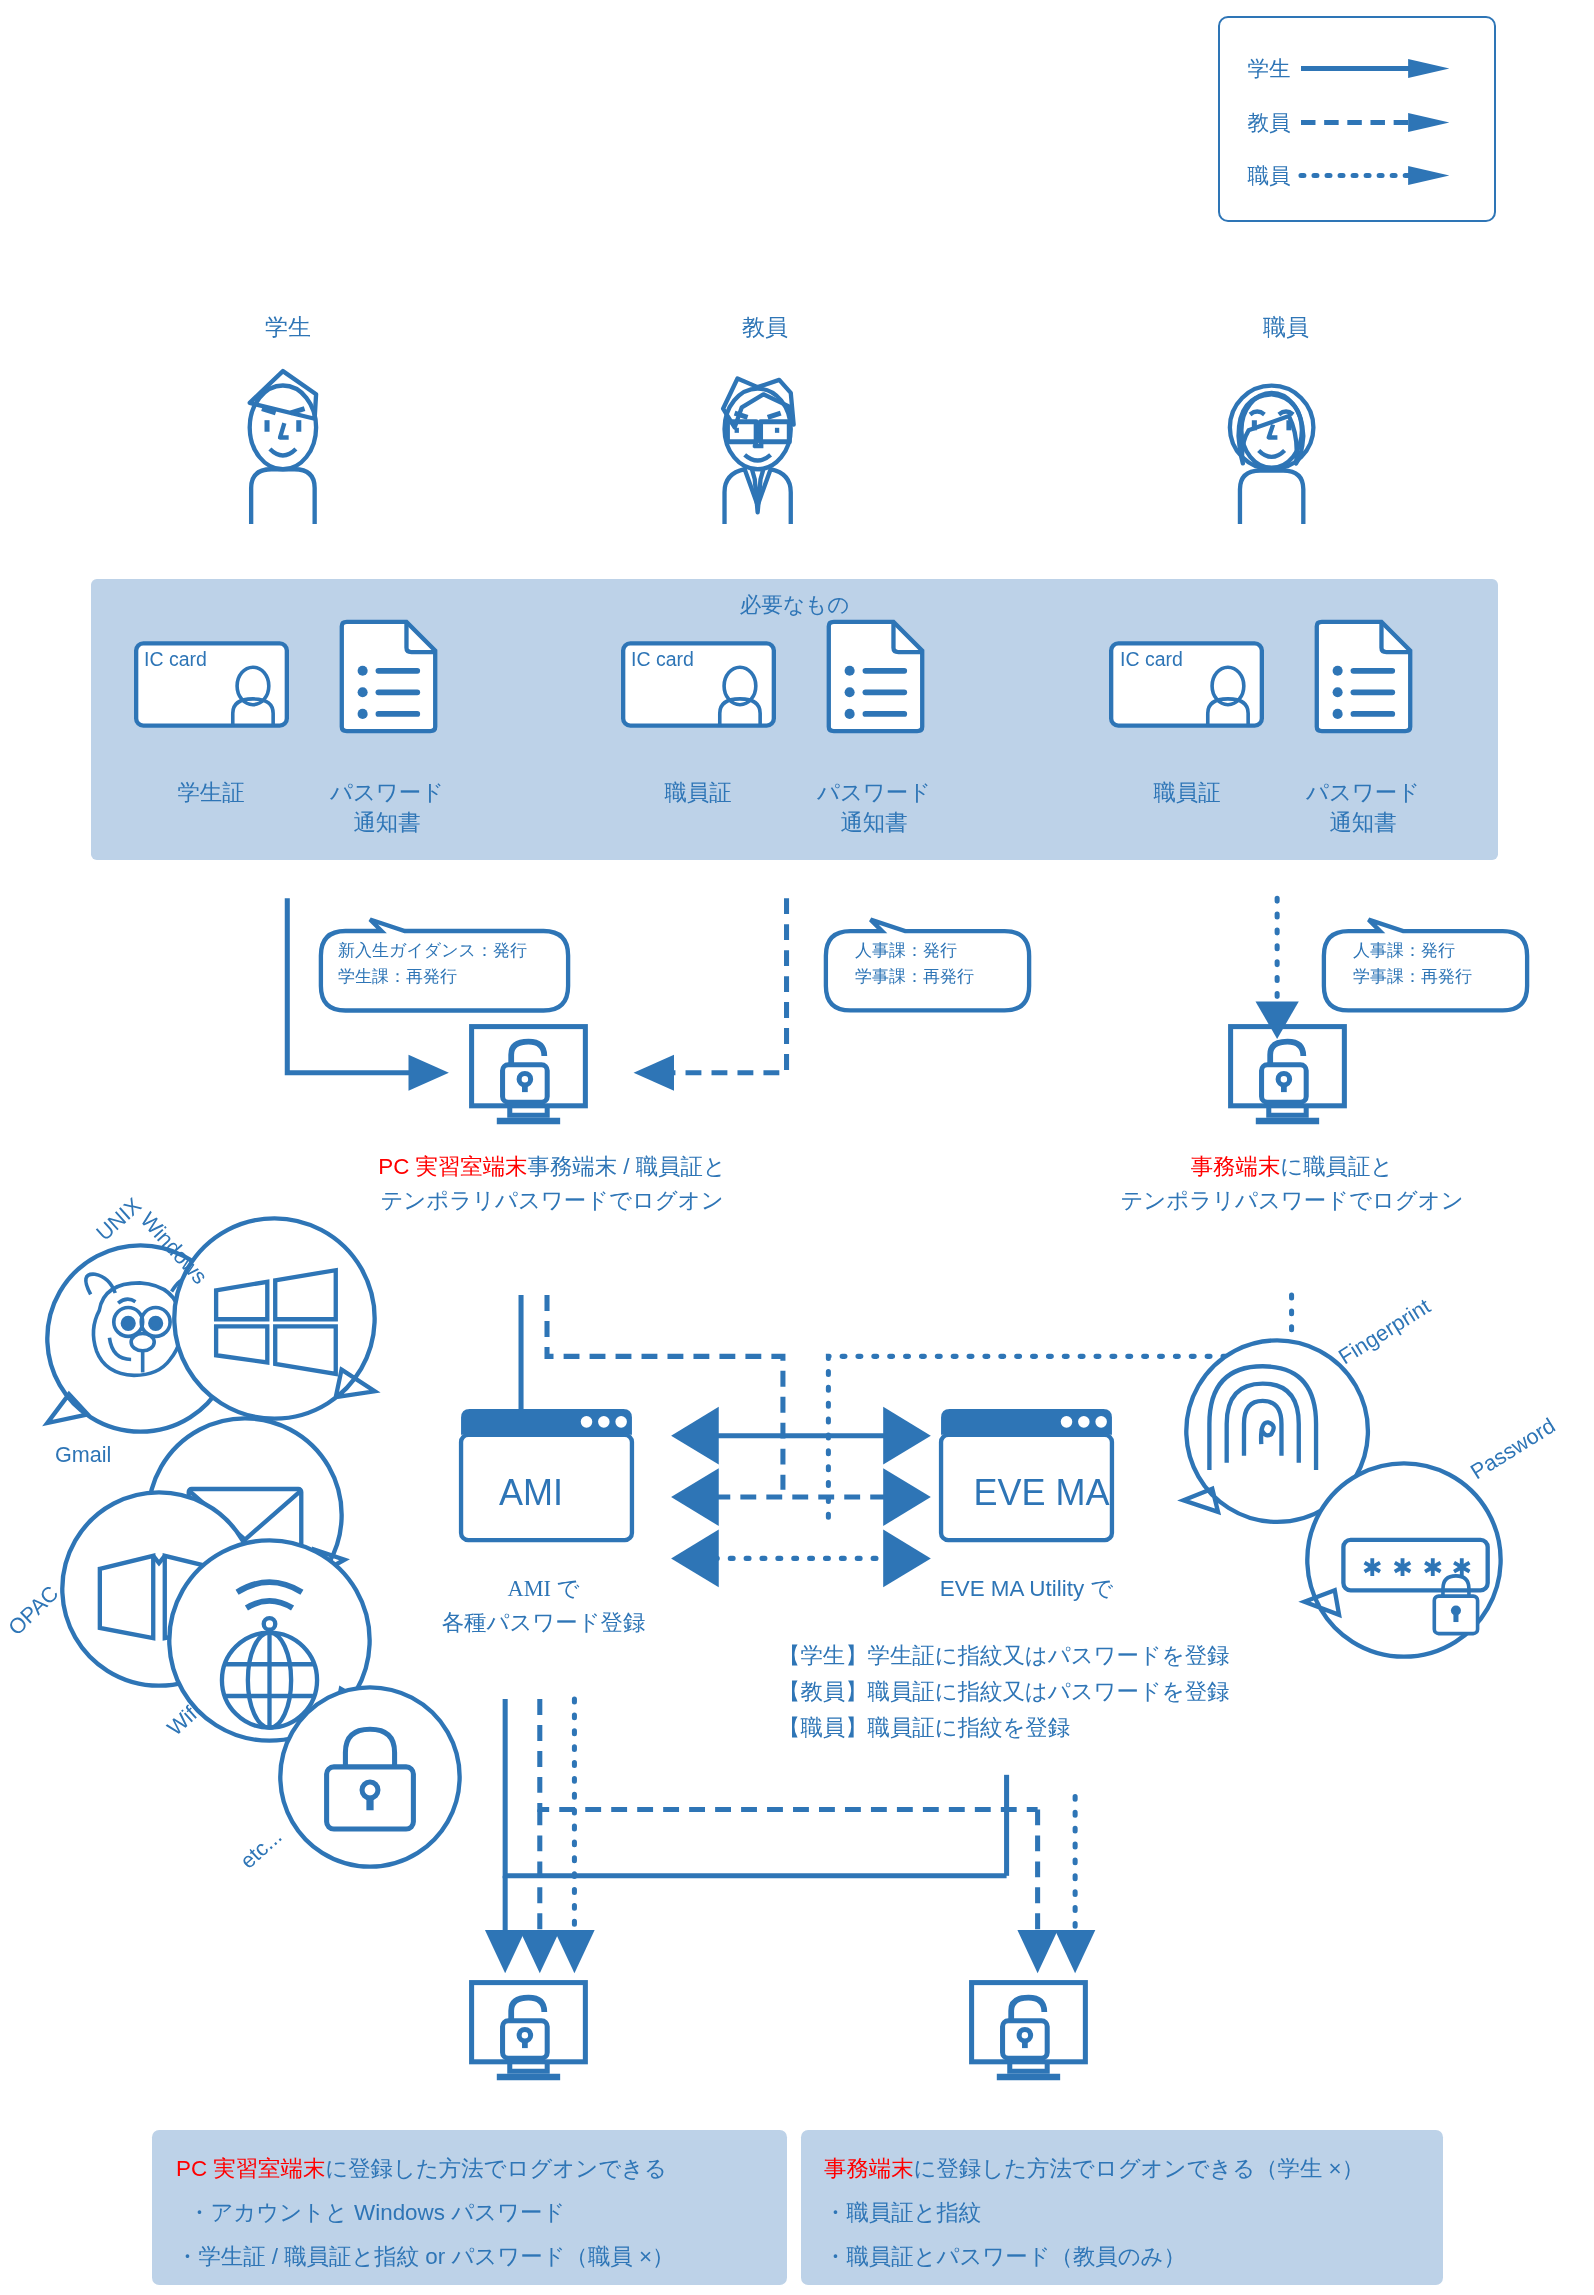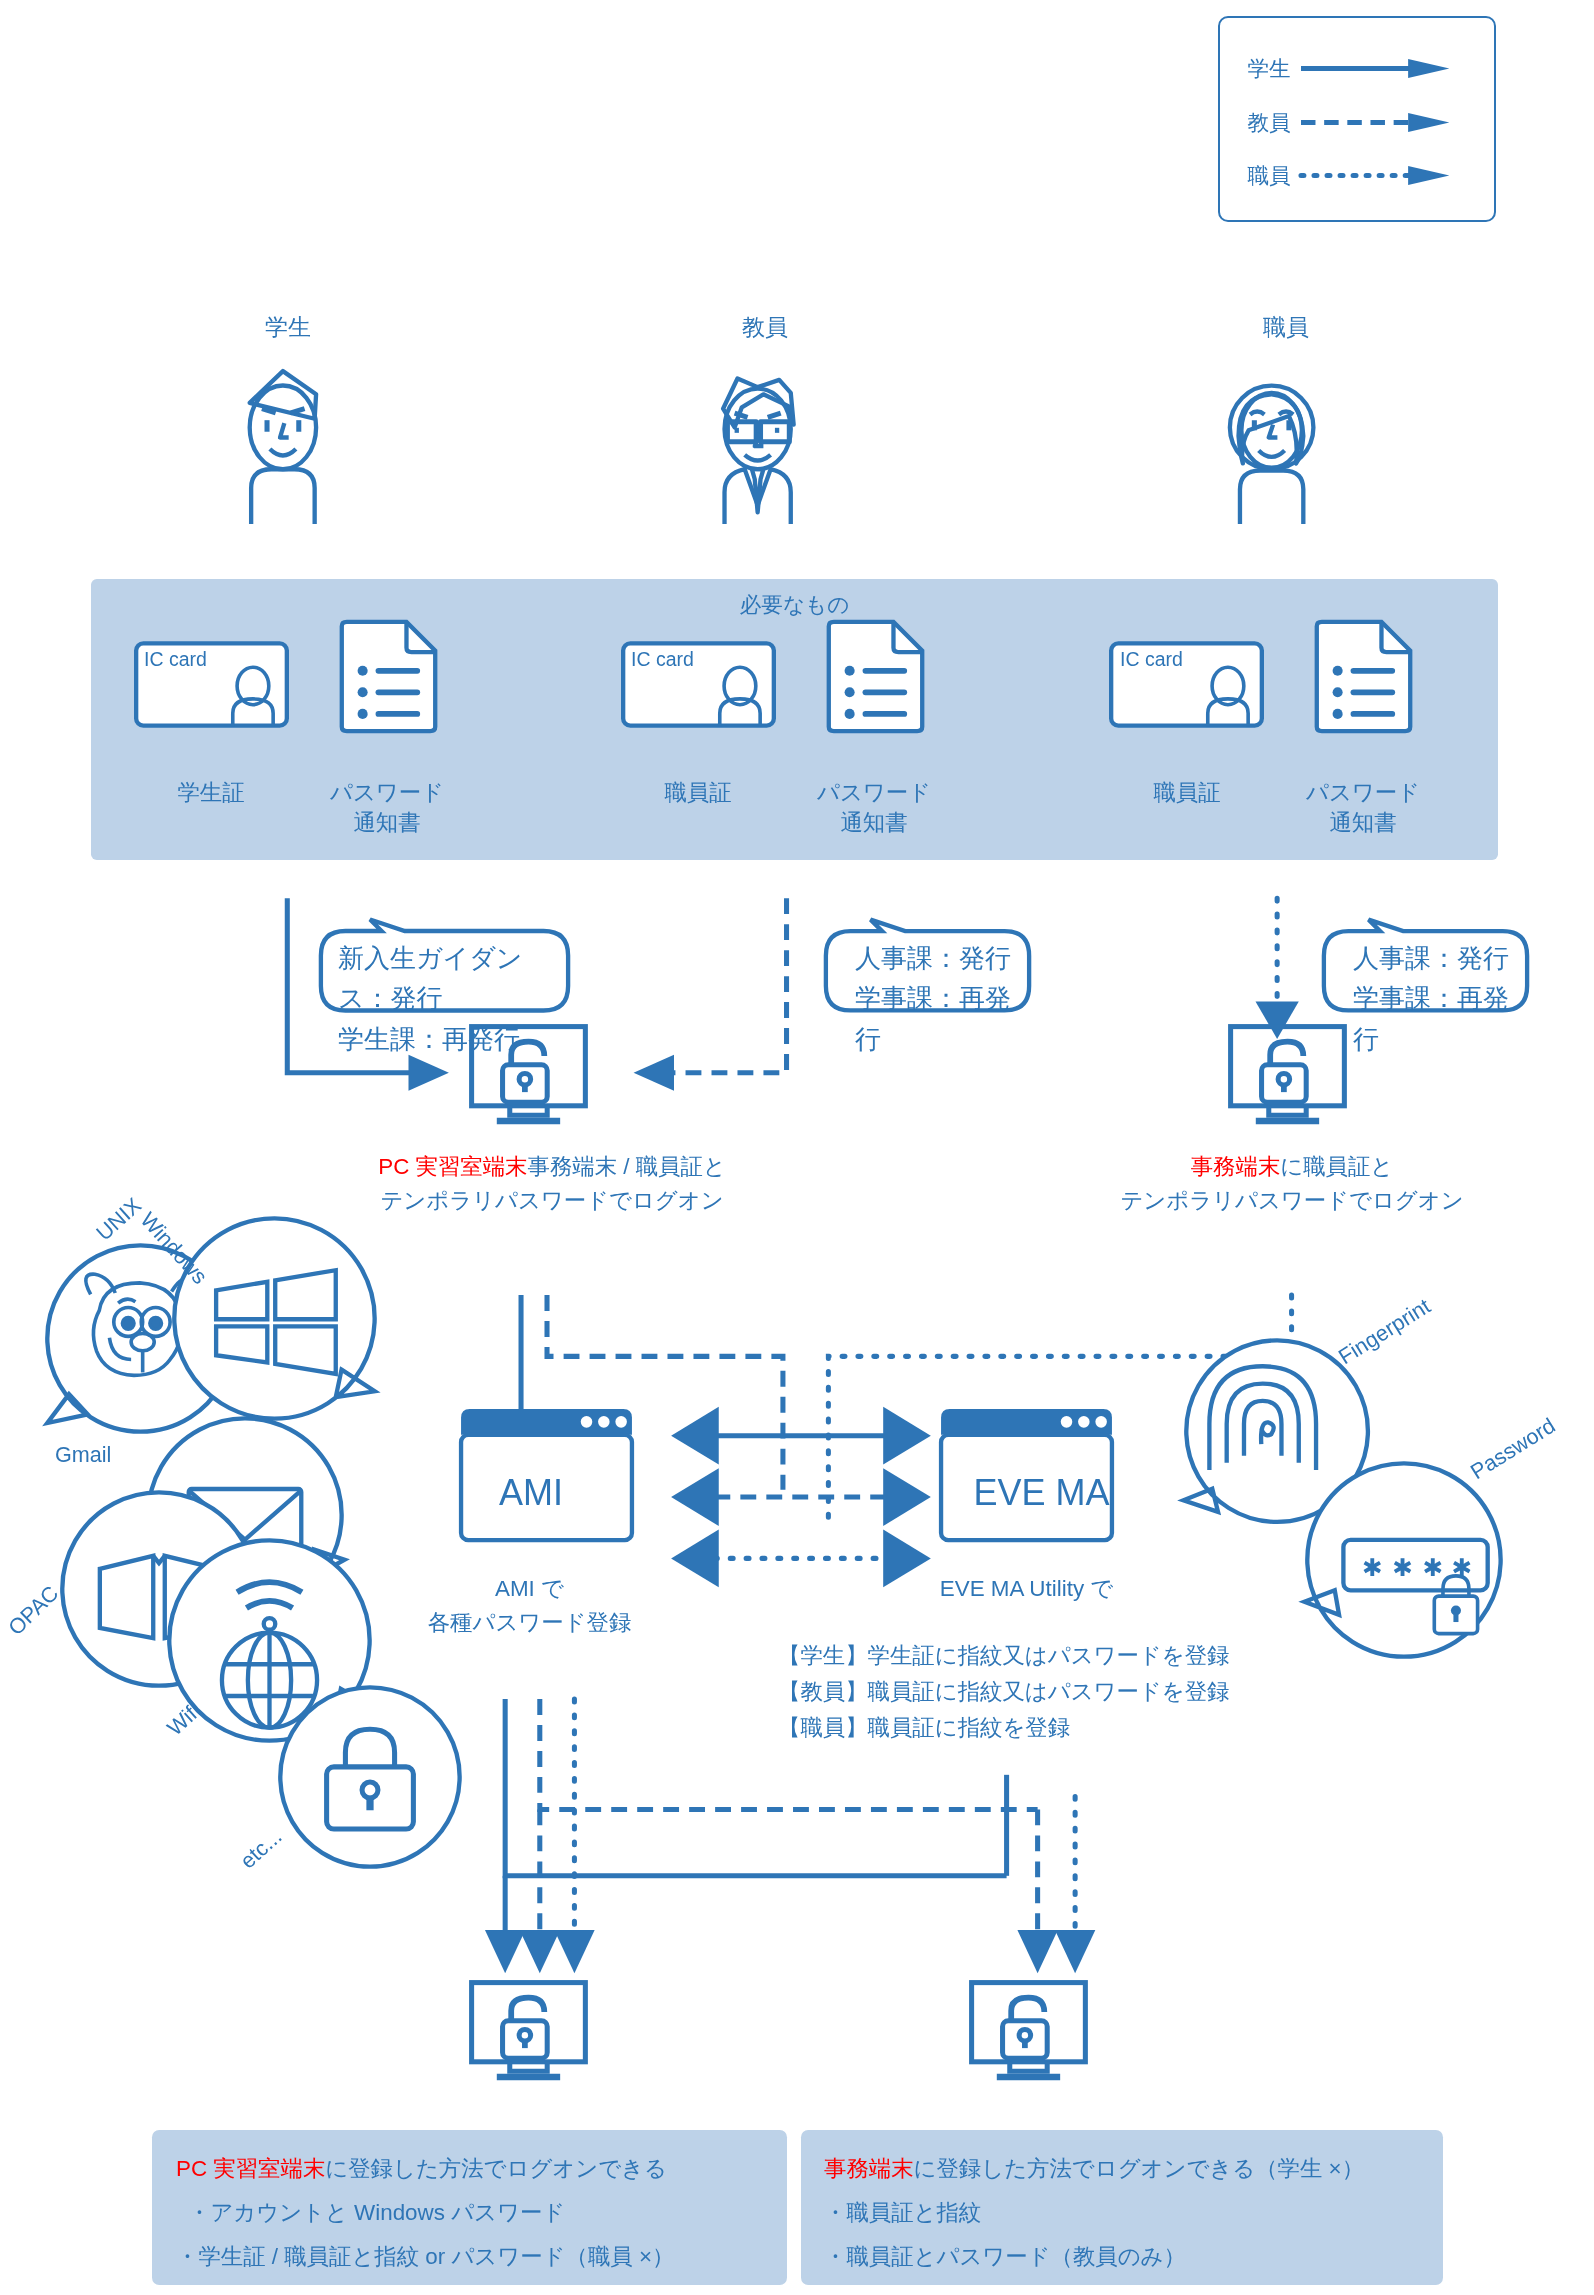--- a/index.html
+++ b/index.html
@@ -11,21 +11,21 @@
   .ctr{text-align:center;}
   svg{display:block;overflow:visible;}
   .title{font-size:45px;letter-spacing:8.7px;color:#2e75b6;font-weight:400;}
   .legend-box{border:2.9px solid #2e75b6;border-radius:10px;background:#fff;}
   .legend-row{display:flex;align-items:center;gap:10px;}
   .legend-label{font-size:21.6px;color:#2e75b6;}
   .role-label{font-size:23px;color:#2e75b6;}
   .band{background:#bdd2e8;border-radius:5.8px;}
   .band-title{font-size:21.6px;color:#2e75b6;}
   .item-label{font-size:22.4px;color:#2e75b6;line-height:1.32;text-align:center;}
-  .callout-text{font-size:26px;color:#2e75b6;line-height:1.55;}
+  .callout-text{font-size:17px;color:#2e75b6;line-height:1.55;}
   .cap{font-size:22.4px;line-height:1.5;text-align:center;}
   .win-title{font-size:36px;color:#2e75b6;}
   .evema-lines{font-size:22.4px;color:#2e75b6;line-height:1.6;margin-top:16px;}
   .sumbox{background:#bdd2e8;border-radius:7.2px;}
   .sumline{font-size:22.4px;color:#2e75b6;line-height:1.45;}
   .rot{color:#2e75b6;font-size:21.6px;white-space:nowrap;transform-origin:left top;}
   .iccard-text{font-size:19.5px;color:#2e75b6;}
 </style>
 </head>
 <body>
@@ -381,21 +381,21 @@
       <path d="M4 16 Q4 4 16 4 L229 4 Q241 4 241 16 L241 40 L4 40 Z" fill="#2e75b6"></path>
       <rect x="4" y="40" width="237" height="146" rx="10" fill="#fff" stroke="#2e75b6" stroke-width="6"></rect>
       <g fill="#fff">
         <circle cx="178" cy="22" r="8"></circle>
           <circle cx="202" cy="22" r="8"></circle>
           <circle cx="226" cy="22" r="8"></circle>
       </g>
     </svg>
     <div class="abs ctr win-title" style="left:0;top:66px;width:146px;">AMI</div>
   </div>
-  <div class="abs ctr cap blue" style="left:385px;top:1572px;width:289px;">
+  <div class="abs ctr cap blue" style="left:399px;top:1572px;width:289px;font-family:Liberation Serif, serif;">
     <div>AMI で</div>
     <div>各種パスワード登録</div>
   </div>
 
   <div class="abs" style="left:938px;top:1406px;">
     <svg width="177" height="137" viewBox="0 0 245 190">
       <path d="M4 16 Q4 4 16 4 L229 4 Q241 4 241 16 L241 40 L4 40 Z" fill="#2e75b6"></path>
       <rect x="4" y="40" width="237" height="146" rx="10" fill="#fff" stroke="#2e75b6" stroke-width="6"></rect>
       <g fill="#fff">
         <circle cx="178" cy="22" r="8"></circle>

